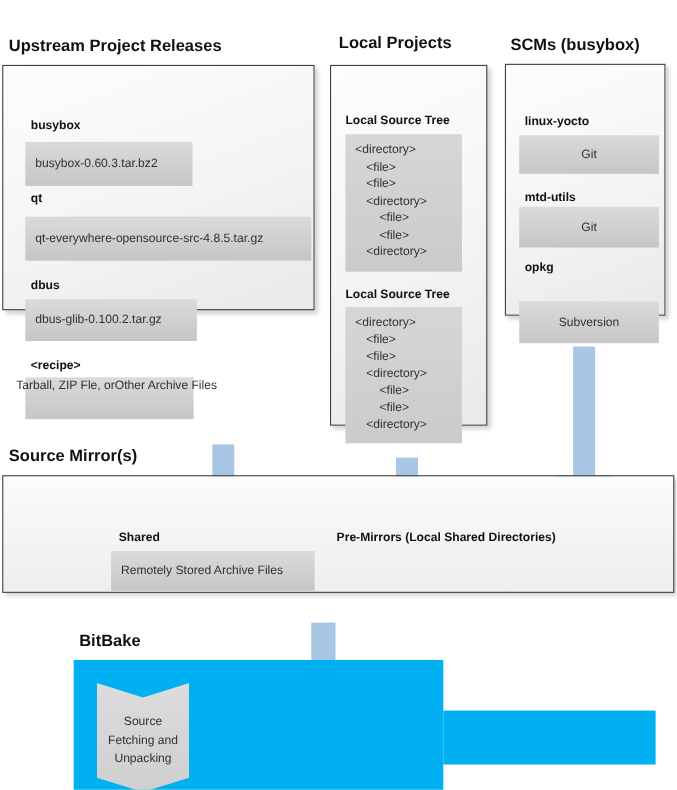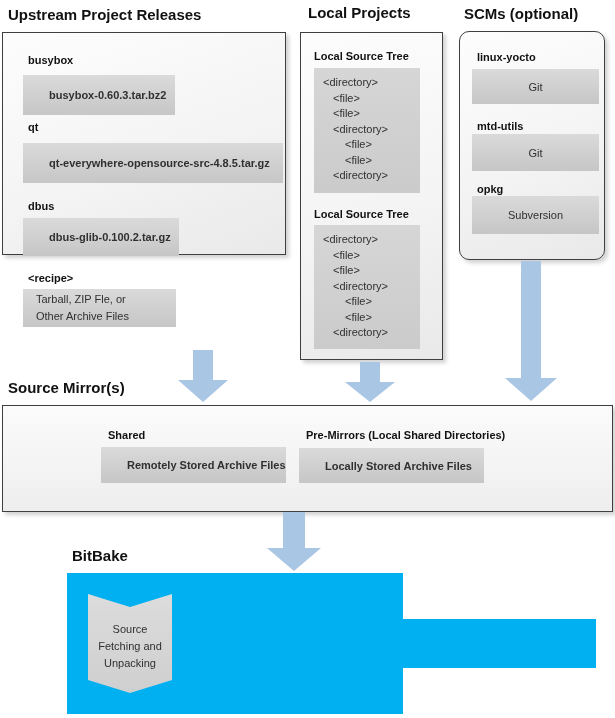--- a/index.html
+++ b/index.html
@@ -8,21 +8,21 @@
   }
   *{margin:0;padding:0;box-sizing:border-box;}
   html,body{width:615px;height:718px;}
   body{
     position:relative;
     font-family:"Liberation Sans","DejaVu Sans",sans-serif;
     background:#ffffff;
     overflow:hidden;
     color:#1a1a1a;
   }
-  .abs{position:absolute;}
+  .abs{position:absolute;margin-top:27px;}
   .section-title{
     font-size:15px;
     font-weight:bold;
     color:#111;
     white-space:nowrap;
   }
   .panel{
     background:linear-gradient(160deg,#fdfdfd 0%,#f4f4f4 55%,#e9e9e9 100%);
     border:1px solid #3f3f3f;
     box-shadow:3px 3px 4px rgba(0,0,0,0.18);
@@ -34,24 +34,24 @@
     white-space:nowrap;
   }
   .grey-box{
     background:linear-gradient(180deg,#dadada 0%,#cecece 60%,#c6c6c6 100%);
     font-size:11px;
     color:#303030;
     display:flex;
     align-items:center;
     white-space:nowrap;
   }
-  .grey-box.pad{padding-left:26px;font-weight:bold;}
+  .grey-box.pad{padding-left:9px;}
   .grey-box.center{justify-content:center;}
   .grey-box.multiline{
-    flex-direction:column;
+    flex-direction:row;
     align-items:flex-start;
     justify-content:center;
     line-height:17px;
   }
   .tree-box{
     background:linear-gradient(180deg,#d6d6d6 0%,#cbcbcb 100%);
     font-size:11px;
     color:#303030;
     padding-top:7px;
     line-height:15.5px;
@@ -80,21 +80,21 @@
     line-height:17px;
     color:#303030;
     text-align:center;
   }
 </style>
 </head>
 <body>
 
 <div class="abs section-title" style="left:8px;top:6px;">Upstream Project Releases</div>
 <div class="abs section-title" style="left:308px;top:4px;">Local Projects</div>
-<div class="abs section-title" style="left:464px;top:5px;">SCMs (optional)</div>
+<div class="abs section-title" style="left:464px;top:5px;">SCMs (busybox)</div>
 <div class="abs section-title" style="left:8px;top:379px;">Source Mirror(s)</div>
 <div class="abs section-title" style="left:72px;top:547px;">BitBake</div>
 
 <div class="abs panel" style="left:2px;top:32px;width:284px;height:223px;">
 
   <div class="abs item-label" style="left:25px;top:21px;">busybox</div>
   <div class="abs grey-box pad" style="left:20px;top:42px;width:152px;height:40px;">busybox-0.60.3.tar.bz2</div>
 
   <div class="abs item-label" style="left:25px;top:88px;">qt</div>
   <div class="abs grey-box pad" style="left:20px;top:110px;width:260px;height:40px;">qt-everywhere-opensource-src-4.8.5.tar.gz</div>
@@ -127,30 +127,30 @@
     <span class="tree-line i0">&lt;directory&gt;</span>
     <span class="tree-line i1">&lt;file&gt;</span>
     <span class="tree-line i1">&lt;file&gt;</span>
     <span class="tree-line i1">&lt;directory&gt;</span>
     <span class="tree-line i2">&lt;file&gt;</span>
     <span class="tree-line i2">&lt;file&gt;</span>
     <span class="tree-line i1">&lt;directory&gt;</span>
   </div>
 </div>
 
-<div class="abs panel" style="left:459px;top:31px;width:146px;height:229px;border-radius:10px;">
+<div class="abs panel" style="left:459px;top:31px;width:146px;height:229px;">
 
   <div class="abs item-label" style="left:17px;top:19px;">linux-yocto</div>
   <div class="abs grey-box center" style="left:12px;top:37px;width:127px;height:35px;">Git</div>
 
   <div class="abs item-label" style="left:17px;top:88px;">mtd-utils</div>
   <div class="abs grey-box center" style="left:12px;top:102px;width:127px;height:37px;">Git</div>
 
   <div class="abs item-label" style="left:17px;top:151px;">opkg</div>
-  <div class="abs grey-box center" style="left:12px;top:164px;width:127px;height:38px;">Subversion</div>
+  <div class="abs grey-box center" style="left:12px;top:188px;width:127px;height:38px;">Subversion</div>
 </div>
 
 <div class="abs">
   <div class="abs arrow-stem" style="left:193px;top:350px;width:20px;height:30px;"></div>
   <div class="abs arrow-head" style="left:178px;top:380px;border-left-width:25px;border-right-width:25px;border-top-width:22px;"></div>
 </div>
 <div class="abs">
   <div class="abs arrow-stem" style="left:360px;top:362px;width:20px;height:20px;"></div>
   <div class="abs arrow-head" style="left:345px;top:382px;border-left-width:25px;border-right-width:25px;border-top-width:20px;"></div>
 </div>
@@ -158,21 +158,20 @@
   <div class="abs arrow-stem" style="left:521px;top:261px;width:20px;height:117px;"></div>
   <div class="abs arrow-head" style="left:505px;top:378px;border-left-width:26px;border-right-width:26px;border-top-width:23px;"></div>
 </div>
 
 <div class="abs panel" style="left:2px;top:405px;width:611px;height:107px;background:linear-gradient(180deg,#fbfbfb,#eeeeee);">
 
   <div class="abs item-label" style="left:105px;top:23px;">Shared</div>
   <div class="abs item-label" style="left:303px;top:23px;">Pre-Mirrors (Local Shared Directories)</div>
 
   <div class="abs grey-box pad" style="left:98px;top:41px;width:185px;height:36px;">Remotely Stored Archive Files</div>
-  <div class="abs grey-box pad" style="left:296px;top:42px;width:185px;height:35px;">Locally Stored Archive Files</div>
 </div>
 
 <div class="abs">
   <div class="abs arrow-stem" style="left:283px;top:512px;width:22px;height:36px;"></div>
   <div class="abs arrow-head" style="left:267px;top:548px;border-left-width:27px;border-right-width:27px;border-top-width:23px;"></div>
 </div>
 
 <div class="abs cyan" style="left:67px;top:573px;width:336px;height:141px;"></div>
 <div class="abs cyan" style="left:403px;top:619px;width:193px;height:49px;"></div>
 

